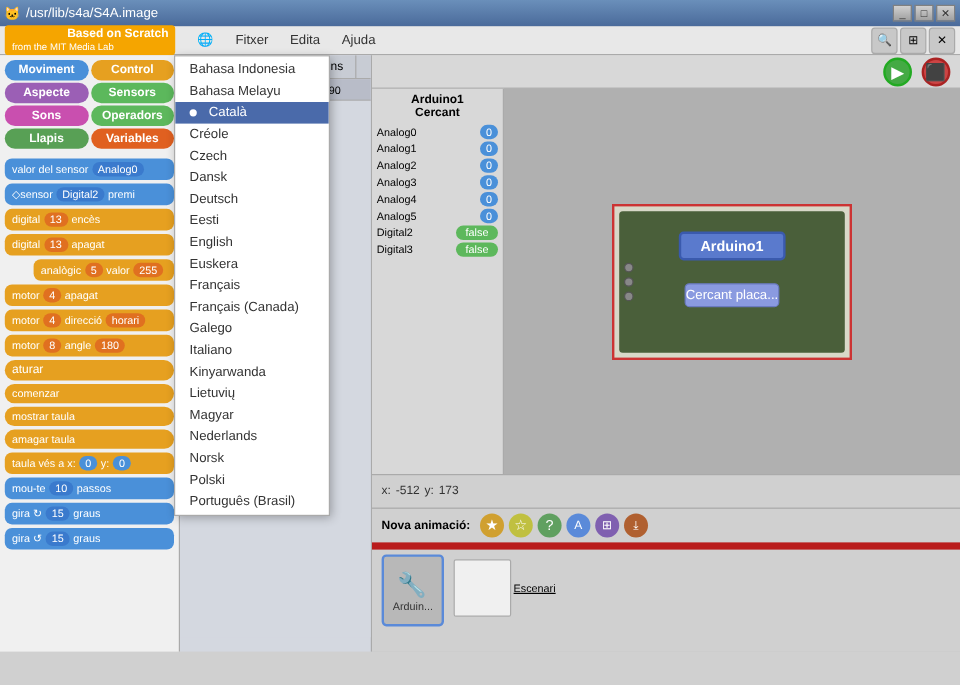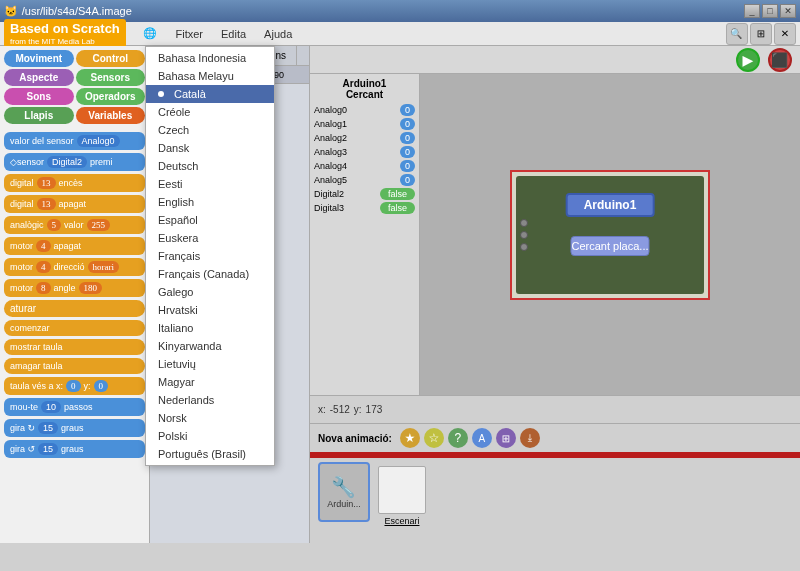--- a/index.html
+++ b/index.html
@@ -103,21 +103,20 @@
       gap: 3px;
     }
     .block-blue { background: #4a90d9; }
     .block-orange { background: #e6a020; }
     .block-value {
       background: #e07020;
       border-radius: 8px;
       padding: 1px 5px;
       font-size: 9px;
       color: white;
-      font-family: Liberation Serif, serif;
     }
     .block-value-blue {
       background: #3a7acd;
       border-radius: 8px;
       padding: 1px 5px;
       font-size: 9px;
       color: white;
     }
 
     
@@ -353,21 +352,21 @@
   <div class="title-bar-buttons">
     <div class="title-btn">_</div>
     <div class="title-btn">□</div>
     <div class="title-btn">✕</div>
   </div>
 </div>
 
 <div class="menu-bar">
 
   <div style="background:#f5a500; padding:2px 6px; border-radius:3px; display:flex; flex-direction:column; line-height:1.2; margin-right:8px;">
-    <span style="font-size:13px; color:white; font-weight:bold;">Based on Scratch</span>
+    <span style="font-size:10px; color:white; font-weight:bold;margin-left:46px;">Based on Scratch</span>
     <span style="font-size:8px; color:white;">from the MIT Media Lab</span>
   </div>
   <div class="menu-item" style="display:flex; align-items:center; gap:2px;">
     <span>🌐</span>
   </div>
   <div class="menu-item">Fitxer</div>
   <div class="menu-item">Edita</div>
   <div class="menu-item">Ajuda</div>
   <div style="flex:1;"></div>
 
@@ -411,21 +410,21 @@
         <span class="block-value">13</span>
         <span>encès</span>
       </div>
 
       <div class="block block-orange" style="font-size:9px;">
         <span>digital</span>
         <span class="block-value">13</span>
         <span>apagat</span>
       </div>
 
-      <div class="block block-orange" style="font-size:9px;">
+      <div class="block block-orange" style="font-size:9px;margin-left:24px;">
         <span>analògic</span>
         <span class="block-value">5</span>
         <span>valor</span>
         <span class="block-value">255</span>
       </div>
 
       <div class="block block-orange" style="font-size:9px;">
         <span>motor</span>
         <span class="block-value">4</span>
         <span>apagat</span>
@@ -592,45 +591,43 @@
         <button class="star-btn" style="background:#60a060;">?</button>
         <button class="star-btn" style="background:#5a8ad9; font-size:10px;">A</button>
         <button class="star-btn" style="background:#8060b0; font-size:10px;">⊞</button>
         <button class="star-btn" style="background:#b06030; font-size:10px;">⤓</button>
       </div>
       <div class="sprites-area">
         <div class="sprite-thumb">
           <span class="sprite-icon">🔧</span>
           <span>Arduin...</span>
         </div>
-        <div style="display:flex; flex-direction:column; align-items:center; gap:2px; margin-top:4px;text-decoration:underline;">
+        <div style="display:flex; flex-direction:row; align-items:center; gap:2px; margin-top:4px;text-decoration:underline;">
           <div class="escenari-thumb"></div>
           <span style="font-size:9px;">Escenari</span>
         </div>
       </div>
     </div>
   </div>
 </div>
 
 <div class="dropdown-overlay" style="max-height:420px; overflow-y:auto;">
 <div class="dropdown-item">Bahasa Indonesia</div>
     <div class="dropdown-item">Bahasa Melayu</div>
     <div class="dropdown-item selected"><span class="dot" style="display:inline-block;width:6px;height:6px;border-radius:50%;background:white;margin-right:4px;"></span>Català</div>
     <div class="dropdown-item">Créole</div>
     <div class="dropdown-item">Czech</div>
     <div class="dropdown-item">Dansk</div>
     <div class="dropdown-item">Deutsch</div>
     <div class="dropdown-item">Eesti</div>
     <div class="dropdown-item">English</div>
-    <div class="dropdown-item">Español</div>
     <div class="dropdown-item">Euskera</div>
     <div class="dropdown-item">Français</div>
     <div class="dropdown-item">Français (Canada)</div>
     <div class="dropdown-item">Galego</div>
-    <div class="dropdown-item">Hrvatski</div>
     <div class="dropdown-item">Italiano</div>
     <div class="dropdown-item">Kinyarwanda</div>
     <div class="dropdown-item">Lietuvių</div>
     <div class="dropdown-item">Magyar</div>
     <div class="dropdown-item">Nederlands</div>
     <div class="dropdown-item">Norsk</div>
     <div class="dropdown-item">Polski</div>
     <div class="dropdown-item">Português (Brasil)</div>
   </div>
 

